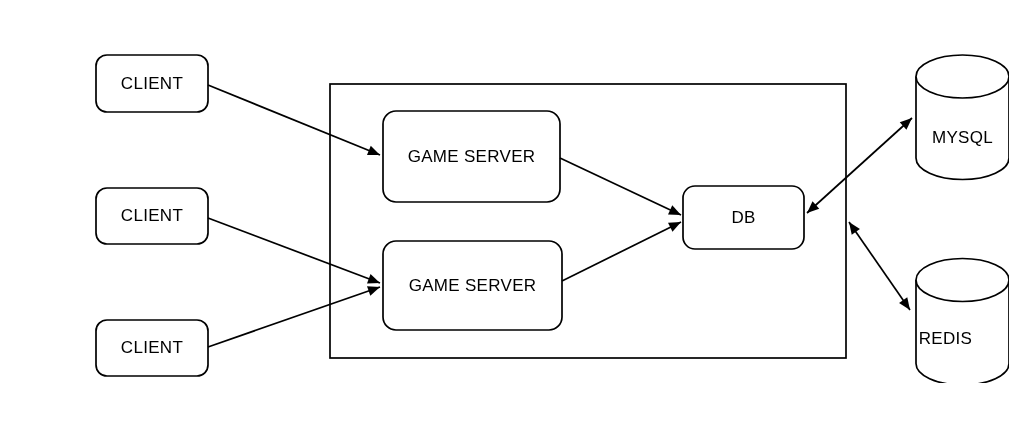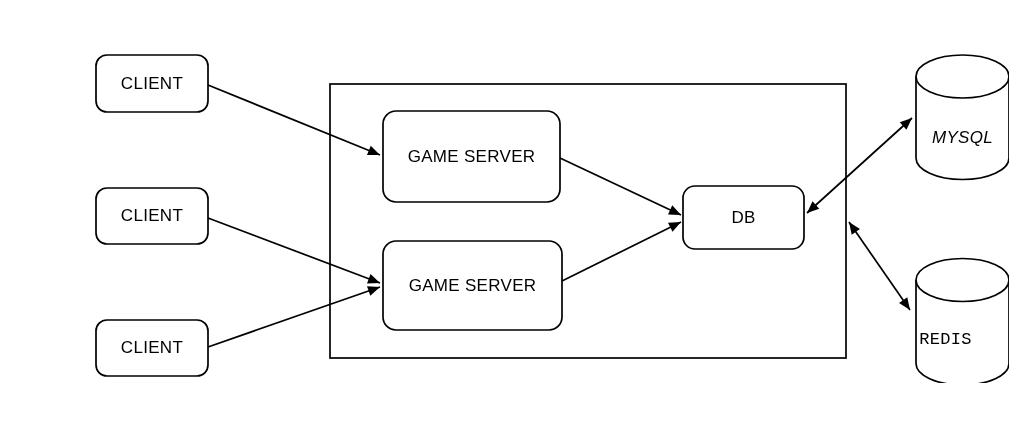--- a/index.html
+++ b/index.html
@@ -93,17 +93,17 @@
 
   <div class="node-label" style="left:49px; top:55px; width:112px; height:57px;">CLIENT</div>
   <div class="node-label" style="left:49px; top:188px; width:112px; height:56px;">CLIENT</div>
   <div class="node-label" style="left:49px; top:320px; width:112px; height:56px;">CLIENT</div>
 
   <div class="node-label" style="left:336px; top:111px; width:177px; height:91px;">GAME SERVER</div>
   <div class="node-label" style="left:336px; top:241px; width:179px; height:89px;">GAME SERVER</div>
 
   <div class="node-label" style="left:636px; top:186px; width:121px; height:63px;border-radius:15px;">DB</div>
 
-  <div class="node-label" style="left:869px; top:121px; width:93px; height:34px;font-style:italic;">MYSQL</div>
-  <div class="node-label" style="left:852px; top:322px; width:93px; height:34px;font-family:Liberation Mono, monospace;">REDIS</div>
+  <div class="node-label" style="left:869px; top:121px; width:93px; height:34px;">MYSQL</div>
+  <div class="node-label" style="left:852px; top:322px; width:93px; height:34px;">REDIS</div>
 
 
 </div>
 
 </body></html>

